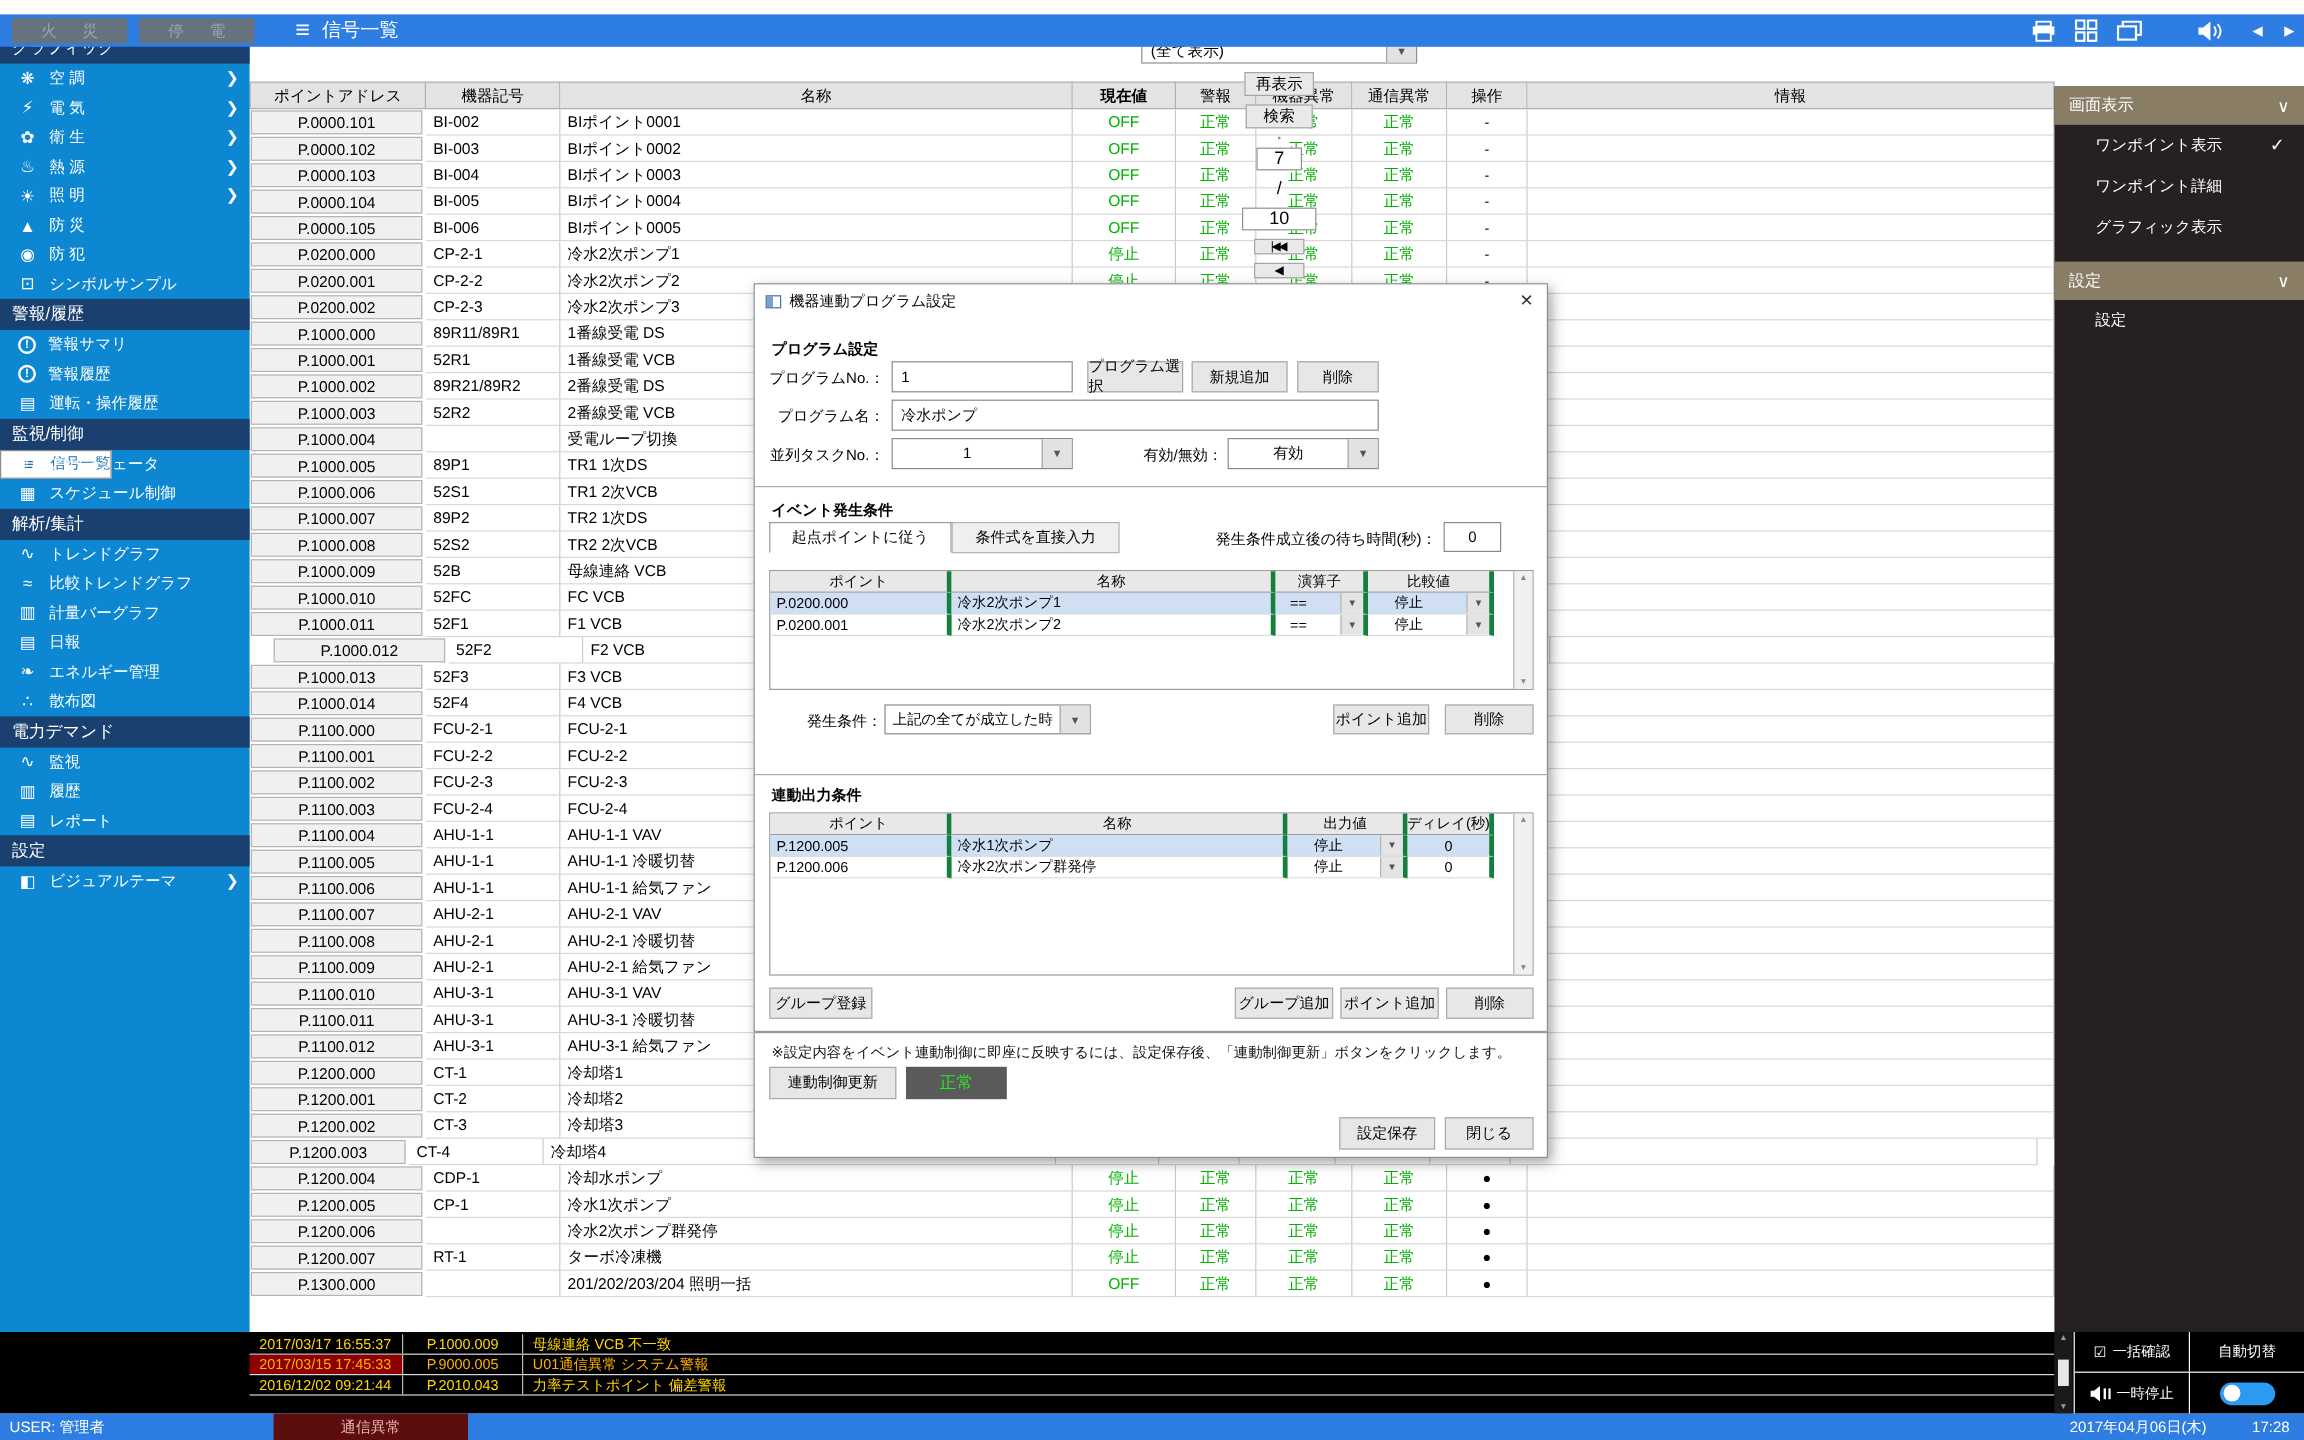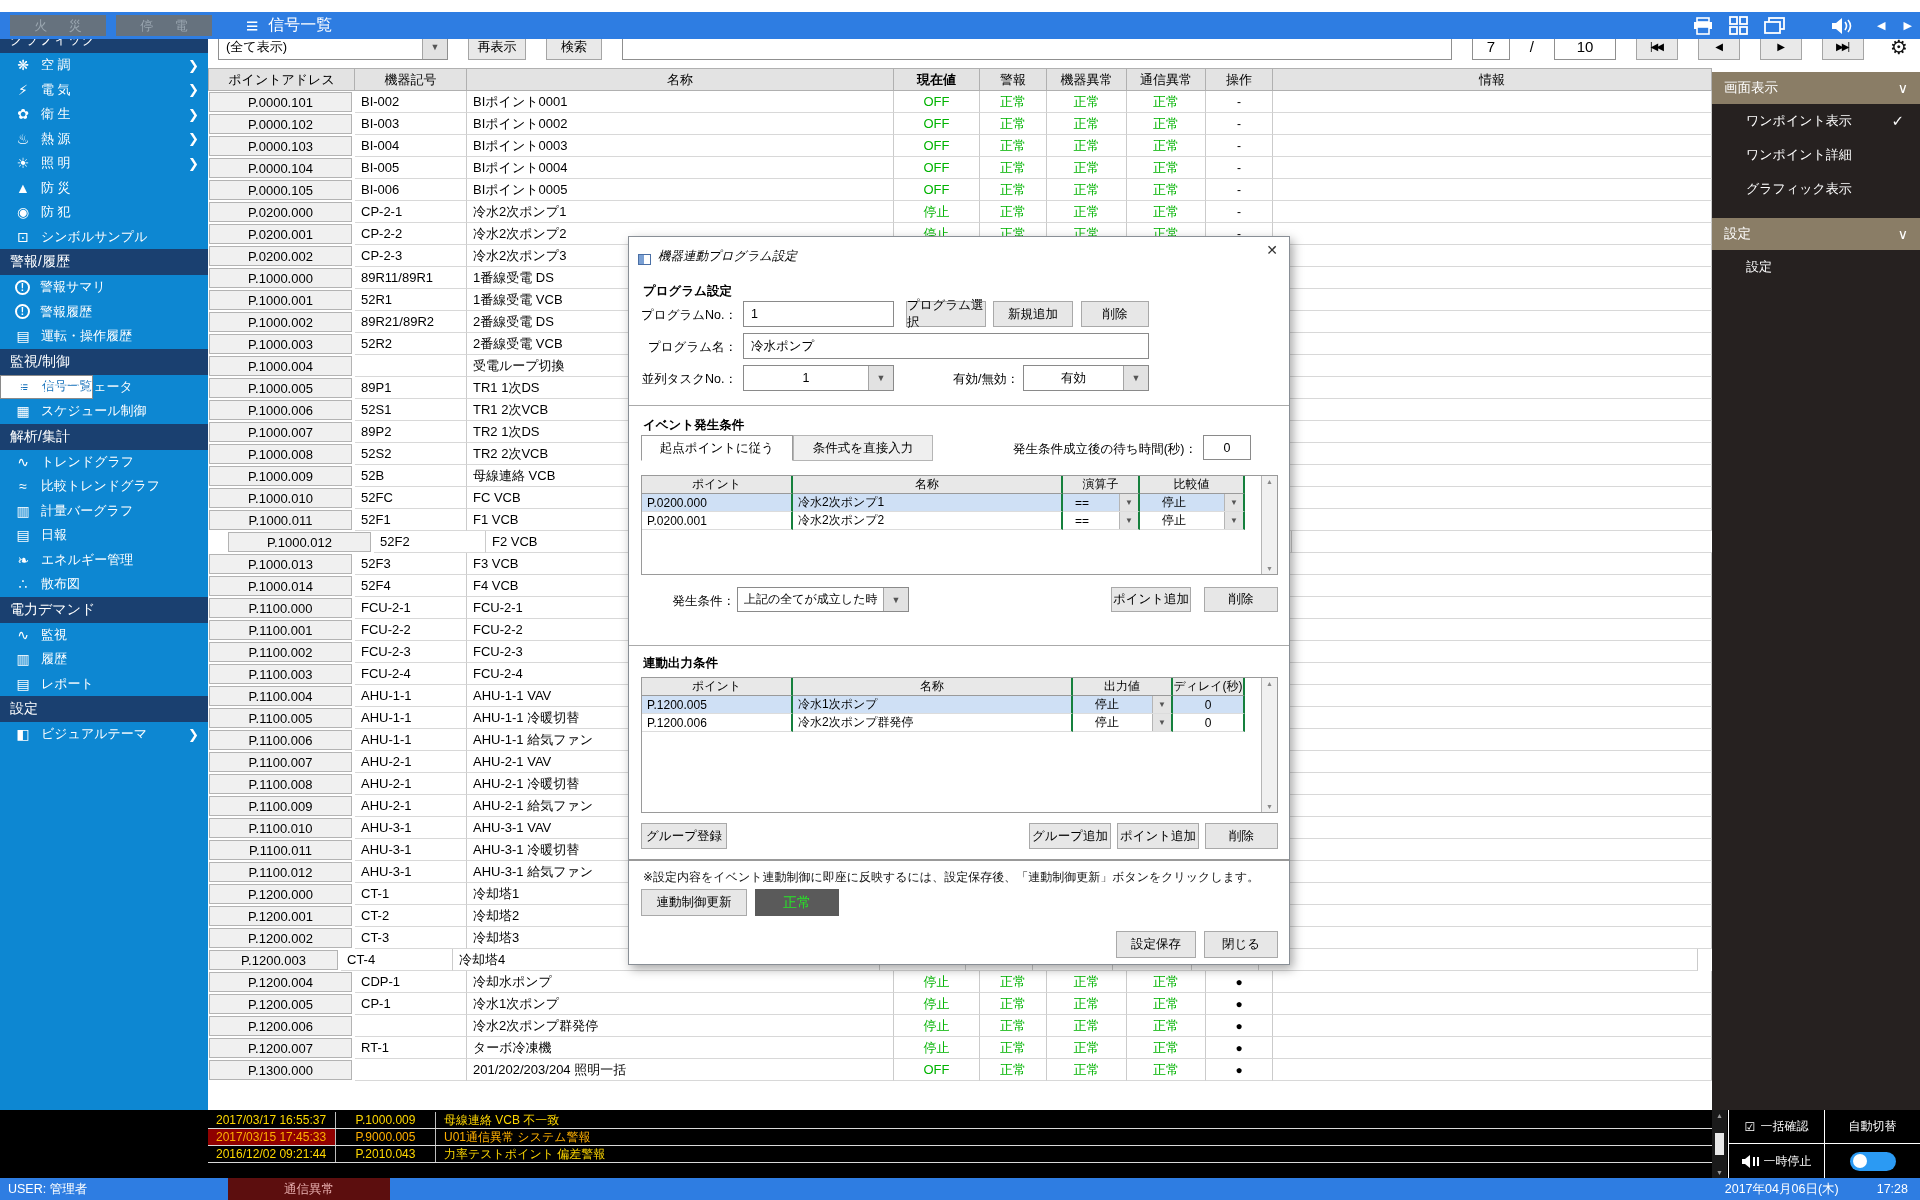--- a/index.html
+++ b/index.html
@@ -18,21 +18,21 @@
   
   .sidebar{position:absolute;left:0;top:27px;width:208px;height:1083px;background:#0d87d2;color:#fff;z-index:5;}
   .side-header{height:26px;background:#1a4070;display:flex;align-items:center;padding-left:10px;font-size:14px;}
   .side-item{height:24.5px;display:flex;align-items:center;padding-left:10px;font-size:13px;position:relative;cursor:default;}
   .side-item .ic{width:26px;text-align:center;margin-right:5px;font-size:14px;flex:none;}
   .side-item .circ{width:15px;height:15px;border:2px solid #fff;border-radius:50%;font-size:10px;font-weight:bold;
     display:inline-flex;align-items:center;justify-content:center;margin:0 10px 0 5px;flex:none;}
   .side-item .arrow{position:absolute;right:9px;font-size:13px;font-weight:bold;}
   .side-item.sel{background:#fff;color:#1470ba;}
   
-  .toolbar{position:absolute;left:218px;top:33px;width:1696px;height:27px;display:flex;gap:20px;z-index:6;align-items:center;}
+  .toolbar{position:absolute;left:218px;top:33px;width:1696px;height:27px;display:flex;gap:7px;z-index:6;align-items:center;flex-direction:column;}
   .filter{width:230px;height:27px;border:1px solid #8f8f8f;background:#fff;display:flex;font-size:13px;}
   .filter .v{flex:1;display:flex;align-items:center;padding-left:7px;}
   .dd{width:25px;background:#e2e2e2;border-left:1px solid #a5a5a5;display:flex;align-items:center;justify-content:center;
     font-size:9px;color:#555;flex:none;}
   .tbtn{height:27px;background:#e9e9e9;border:1px solid #a5a5a5;display:flex;align-items:center;justify-content:center;font-size:13px;}
   .search-inp{flex:1;height:27px;border:1px solid #8f8f8f;background:#fff;}
   .pg{height:27px;border:1px solid #8f8f8f;background:#fff;display:flex;align-items:center;justify-content:center;font-size:15px;}
   .nav{width:42px;height:27px;background:#e9e9e9;border:1px solid #a5a5a5;display:flex;align-items:center;justify-content:center;
     font-size:10px;letter-spacing:-2px;padding-right:2px;}
   .gear{width:30px;height:27px;display:flex;align-items:center;justify-content:center;font-size:20px;color:#111;}
@@ -54,41 +54,41 @@
   
   .right-panel{position:absolute;left:1712px;top:72px;width:208px;height:1038px;background:#262120;color:#fff;z-index:5;}
   .rp-header{height:32px;background:#8a7d66;display:flex;align-items:center;padding:0 12px;font-size:13.5px;position:relative;}
   .rp-header .chev{position:absolute;right:12px;font-size:14px;}
   .rp-item{height:34px;display:flex;align-items:center;padding-left:34px;font-size:13px;position:relative;}
   .rp-item .check{position:absolute;right:16px;font-size:15px;font-weight:bold;}
   .rp-gap{height:12px;}
   
   .dialog{position:absolute;left:628px;top:236px;width:662px;height:729px;background:#fff;border:1px solid #898f96;
     box-shadow:3px 4px 10px rgba(0,0,0,.35);z-index:20;font-size:12.5px;}
-  .dlg-title{height:28px;display:flex;align-items:flex-end;padding:0 9px;font-style:italic;}
+  .dlg-title{height:28px;display:flex;align-items:center;padding:0 9px;}
   .dlg-ic{width:13px;height:11px;border:1px solid #4a6fa5;background:linear-gradient(to right,#7aa0d4 50%,#fff 50%);
     margin-right:7px;flex:none;}
   .dlg-x{position:absolute;right:11px;top:5px;font-size:14px;color:#333;}
   .sec-label{position:absolute;left:14px;font-weight:bold;font-size:12.5px;}
   .fl{position:absolute;font-size:12.5px;display:flex;align-items:center;justify-content:flex-end;}
   .inp{position:absolute;background:#fff;border:1px solid #8a8a8a;display:flex;align-items:center;padding:0 7px;font-size:12.5px;}
   .sel{position:absolute;border:1px solid #8a8a8a;background:#fff;display:flex;font-size:12.5px;}
   .sel .v{flex:1;display:flex;align-items:center;justify-content:center;}
   .btn{position:absolute;background:#e7e7e7;border:1px solid #a9a9a9;display:flex;align-items:center;justify-content:center;
     font-size:12.5px;}
   .hr{position:absolute;left:0;width:100%;border-top:1px solid #aaa;}
   .tab{position:absolute;height:26px;display:flex;align-items:center;justify-content:center;font-size:12.5px;}
   .tab.on{background:#fff;border:1px solid #9a9a9a;border-bottom:1px solid #fff;z-index:2;}
   .tab.off{background:#efefef;border:1px solid #b5b5b5;}
   .dtable{position:absolute;border:1px solid #9a9a9a;background:#fff;display:flex;flex-direction:column;}
   .dt-body{flex:1;display:flex;flex-direction:column;}
   .dt-row{display:flex;height:18px;flex:none;}
   .dt-row.hd .dc{background:#e8e8e8;border-bottom:1px solid #9a9a9a;justify-content:center;}
   .dt-row.sel-row .dc{background:#cfe0f5;}
-  .dc{flex:none;display:flex;align-items:center;font-size:12px;border-right:2px solid #15803d;border-bottom:1px solid #dcdcdc;
+  .dc{flex:none;display:flex;align-items:center;font-size:12px;border-right:4px solid #15803d;border-bottom:1px solid #dcdcdc;
     overflow:hidden;white-space:nowrap;}
   .dc .mini-dd{margin-left:auto;width:19px;height:100%;background:#e4e4e4;border-left:1px solid #b5b5b5;display:flex;
     align-items:center;justify-content:center;font-size:8px;color:#555;flex:none;}
   .dt-scroll{position:absolute;right:0;top:0;bottom:0;width:16px;background:#f0f0f0;border-left:1px solid #b5b5b5;
     display:flex;flex-direction:column;justify-content:space-between;align-items:center;font-size:7px;color:#888;padding:2px 0;}
   .ok-box{position:absolute;background:#5a5a5a;color:#27e427;display:flex;align-items:center;justify-content:center;
     font-size:14px;}
   .note{position:absolute;left:14px;font-size:12px;color:#111;}
   
   .log-strip{position:absolute;left:0;top:1110px;width:1920px;height:68px;background:#000;z-index:6;}

